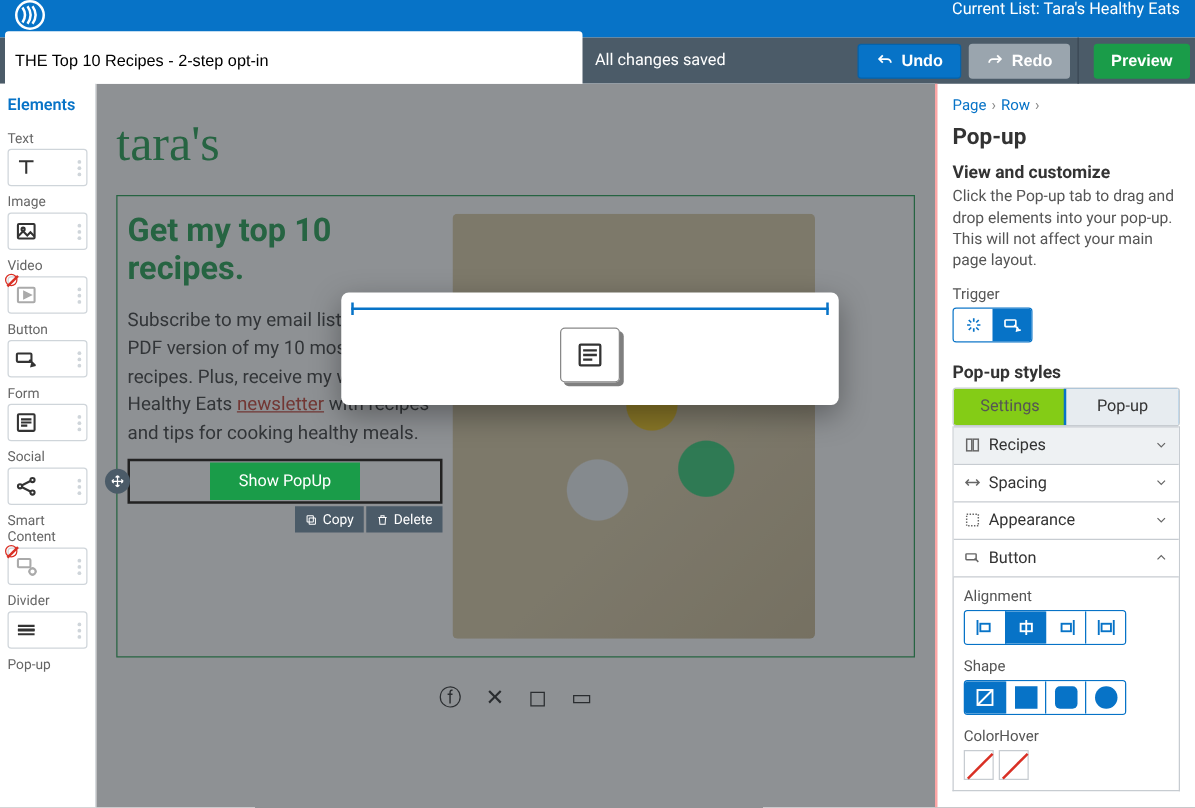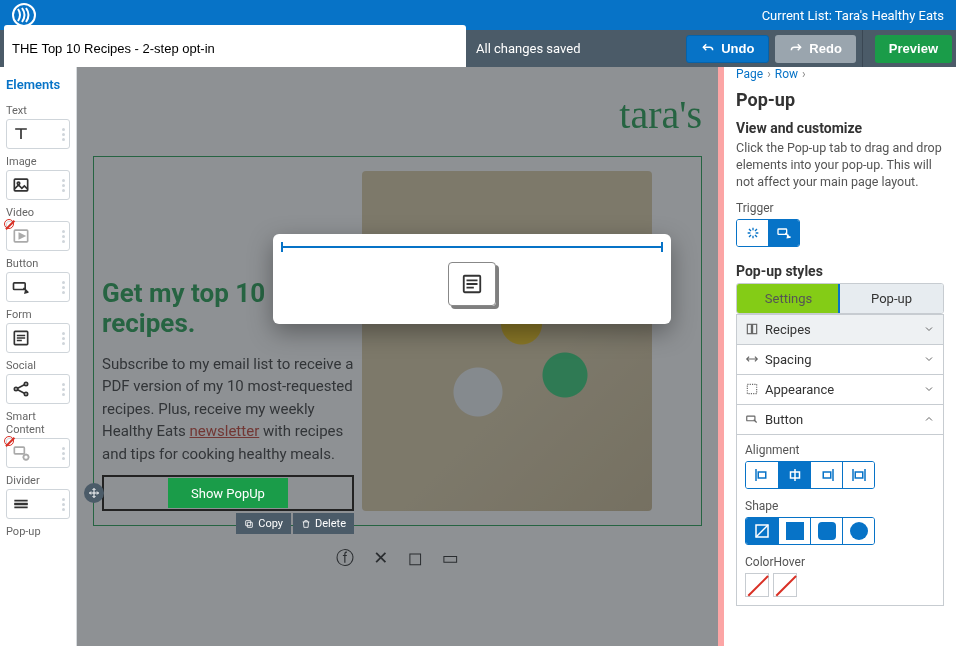--- a/index.html
+++ b/index.html
@@ -12,21 +12,21 @@
   height: 646px;
   overflow: hidden;
   position: relative;
 }
 
 
 .header {
   background: #0773c7;
   height: 30px;
   display: flex;
-  align-items: center;
+  align-items: flex-start;
   justify-content: space-between;
   padding: 0 12px;
   color: #fff;
 }
 .logo { display: flex; align-items: center; }
 .logo svg { width: 24px; height: 24px; }
 .current-list { font-size: 13px; }
 
 
 .toolbar {
@@ -110,22 +110,22 @@
 .canvas {
   flex: 1;
   background: #fff;
   position: relative;
   overflow: hidden;
 }
 .dim-overlay {
   position:absolute; inset:0; background:rgba(50,55,60,.55); z-index:3; pointer-events:none;
 }
 .canvas-inner { position:relative; padding: 24px 16px; }
-.brand { text-align:right; font-family: cursive; color:#1a9c49; font-size:40px; }
-.content-row { display:flex; gap:0; margin-top:18px; border:1px solid #1a9c49; padding:14px 0 14px 8px;align-items:flex-end;}
+.brand { text-align:left; font-family: cursive; color:#1a9c49; font-size:40px; }
+.content-row { display:flex; gap:0; margin-top:18px; border:1px solid #1a9c49; padding:14px 0 14px 8px;}
 .copy { width:260px; padding-right:6px;}
 .hline { font-size:26px; font-weight:700; color:#1a9c49; line-height:1.15;}
 .para { margin-top:14px; font-size:15px; color:#333; line-height:1.5;}
 .para a { color:#c0392b; text-decoration:underline;}
 .food-img {
   width: 290px; height:340px; background:
     radial-gradient(circle at 30% 30%, #e74c3c 0 18px, transparent 19px),
     radial-gradient(circle at 55% 45%, #f1c40f 0 20px, transparent 21px),
     radial-gradient(circle at 70% 60%, #2ecc71 0 22px, transparent 23px),
     radial-gradient(circle at 40% 65%, #ecf0f1 0 24px, transparent 25px),
@@ -171,23 +171,23 @@
 }
 .popup-ruler::before{ left:0;} .popup-ruler::after{ right:0;}
 .popup-slot{
   margin-top:14px; width:48px; height:44px; border:1px solid #888; border-radius:4px;
   box-shadow:3px 3px 0 rgba(0,0,0,.5);
   display:flex; align-items:center; justify-content:center;
 }
 
 
 .inspector {
-  width: 238px;
-  border-left: 6px solid #fca5a5;
-  padding: 0 12px;
+  width: 208px;
+  border-left: 2px solid #fca5a5;
+  padding: 10px 12px;
   overflow:hidden;
   font-size:13px;
 }
 .breadcrumb { color:#0773c7; font-size:12px;}
 .breadcrumb span.sep{ color:#888; margin:0 4px;}
 .panel-title{ font-size:18px; font-weight:700; margin:8px 0 10px; color:#333;}
 .sub-title{ font-weight:700; margin:6px 0 4px; color:#333; font-size:14px;}
 .help{ font-size:12.5px; color:#555; line-height:1.35;}
 .field-label{ font-size:12px; color:#555; margin-top:10px; margin-bottom:4px; display:block;}
 

